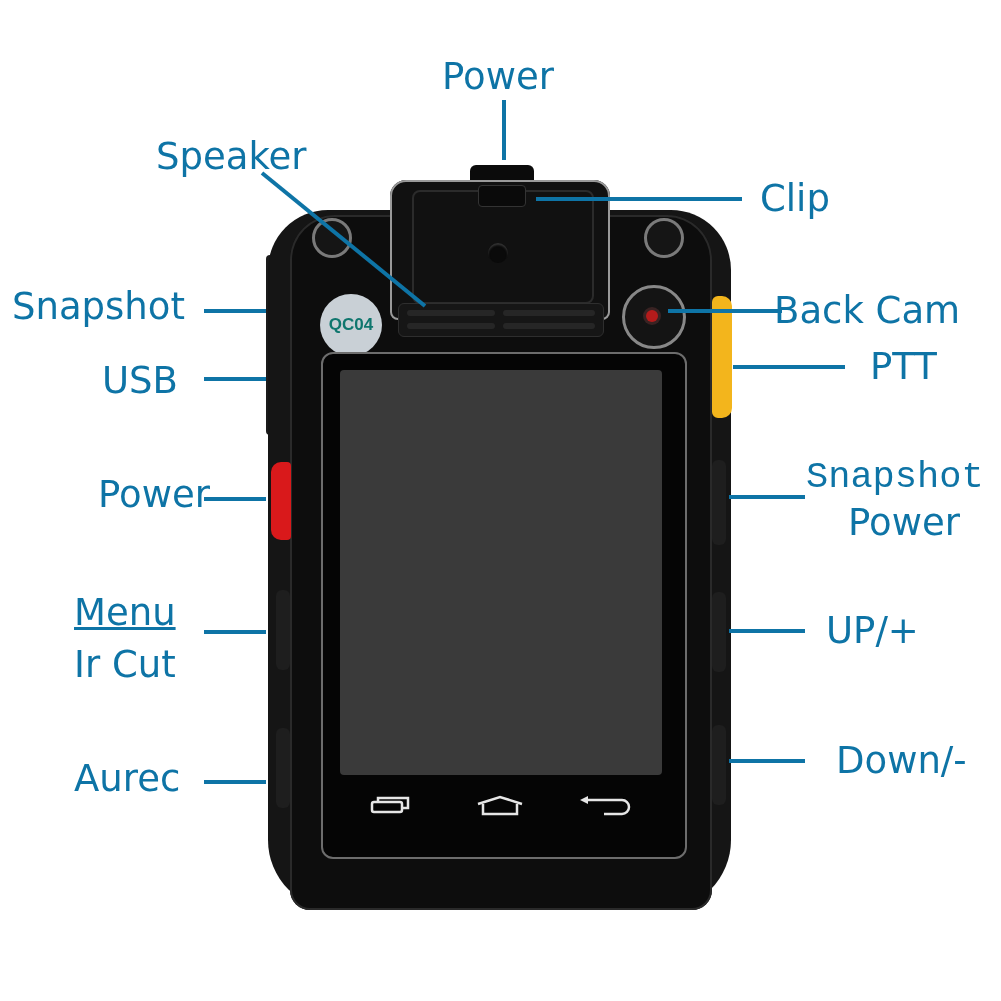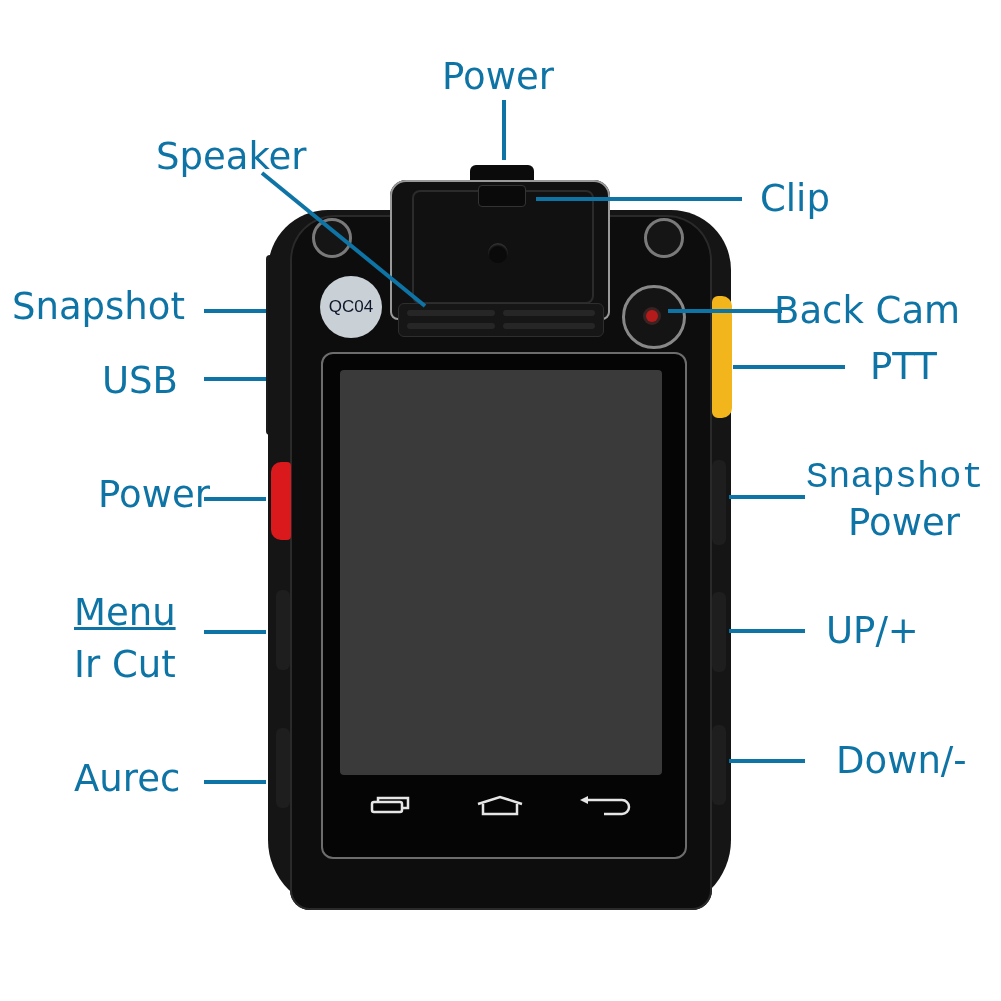--- a/index.html
+++ b/index.html
@@ -8,21 +8,21 @@
   .line { position:absolute; background:#0e74a6; }
   .device { position:absolute; }
   .body-outer { position:absolute; left:268px; top:210px; width:463px; height:700px; background:#151515; border-radius:60px 60px 70px 70px; }
   .body-inner { position:absolute; left:290px; top:215px; width:422px; height:695px; background:#0d0d0d; border-radius:45px 45px 20px 20px; box-shadow: inset 0 0 0 2px #2a2a2a; }
   .clip { position:absolute; left:390px; top:180px; width:220px; height:140px; background:#111; border-radius:16px 16px 8px 8px; box-shadow: 0 0 0 2px #9a9a9a inset; }
   .clip-inner { position:absolute; left:412px; top:190px; width:178px; height:110px; border:2px solid #2b2b2b; border-radius:8px; }
   .clip-tab { position:absolute; left:478px; top:185px; width:46px; height:20px; background:#0a0a0a; border:1px solid #333; border-radius:4px; }
   .clip-hole { position:absolute; left:488px; top:243px; width:20px; height:20px; border-radius:50%; background:#0a0a0a; box-shadow: 0 2px 2px #333 inset; }
   .power-btn { position:absolute; left:470px; top:165px; width:64px; height:16px; background:#0b0b0b; border-radius:6px 6px 0 0; }
   .ring { position:absolute; width:34px; height:34px; border:3px solid #7a7a7a; border-radius:50%; background:#151515; }
-  .badge { position:absolute; left:320px; top:276px; width:62px; height:62px; border-radius:50%; background:#c9d0d6; color:#0f172a; font-family:"Liberation Sans", sans-serif; font-weight:normal; font-size:17px; display:flex; align-items:center; justify-content:center; }
+  .badge { position:absolute; left:320px; top:294px; width:62px; height:62px; border-radius:50%; background:#c9d0d6; color:#0f766e; font-family:"Liberation Sans", sans-serif; font-weight:bold; font-size:17px; display:flex; align-items:center; justify-content:center; }
   .grill { position:absolute; left:398px; top:303px; width:204px; height:32px; background:#161616; border:1px solid #2e2e2e; border-radius:6px; }
   .slot { position:absolute; height:6px; background:#262626; border-radius:3px; }
   .backcam { position:absolute; left:622px; top:285px; width:58px; height:58px; border:3px solid #888; border-radius:50%; background:#141414; }
   .backcam-dot { position:absolute; left:646px; top:310px; width:12px; height:12px; border-radius:50%; background:#b51b1b; box-shadow:0 0 0 3px #3a2323; }
   .screen-frame { position:absolute; left:321px; top:352px; width:362px; height:503px; background:#050505; border:2px solid #6d6d6d; border-radius:12px; }
   .screen { position:absolute; left:340px; top:370px; width:322px; height:405px; background:#3a3a3a; border-radius:4px; }
   .navicon { position:absolute; top:795px; }
   .side-btn { position:absolute; background:#1e1e1e; border-radius:6px; }
   .ptt { position:absolute; left:712px; top:296px; width:20px; height:122px; background:#f3b51c; border-radius:6px 10px 10px 6px; }
   .vrec { position:absolute; left:271px; top:462px; width:20px; height:78px; background:#d9191b; border-radius:10px 4px 4px 10px; }

